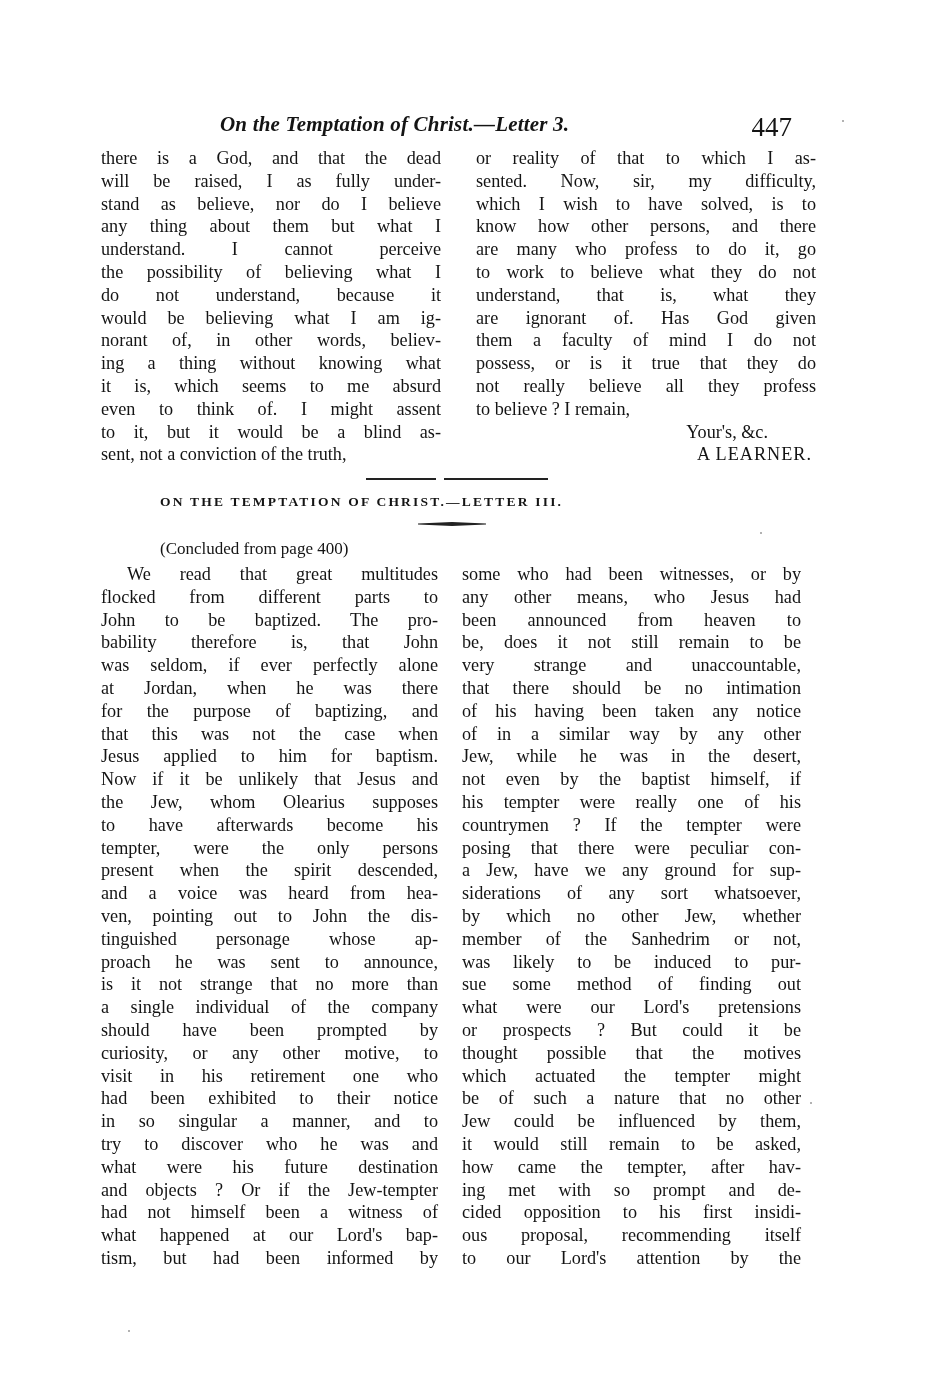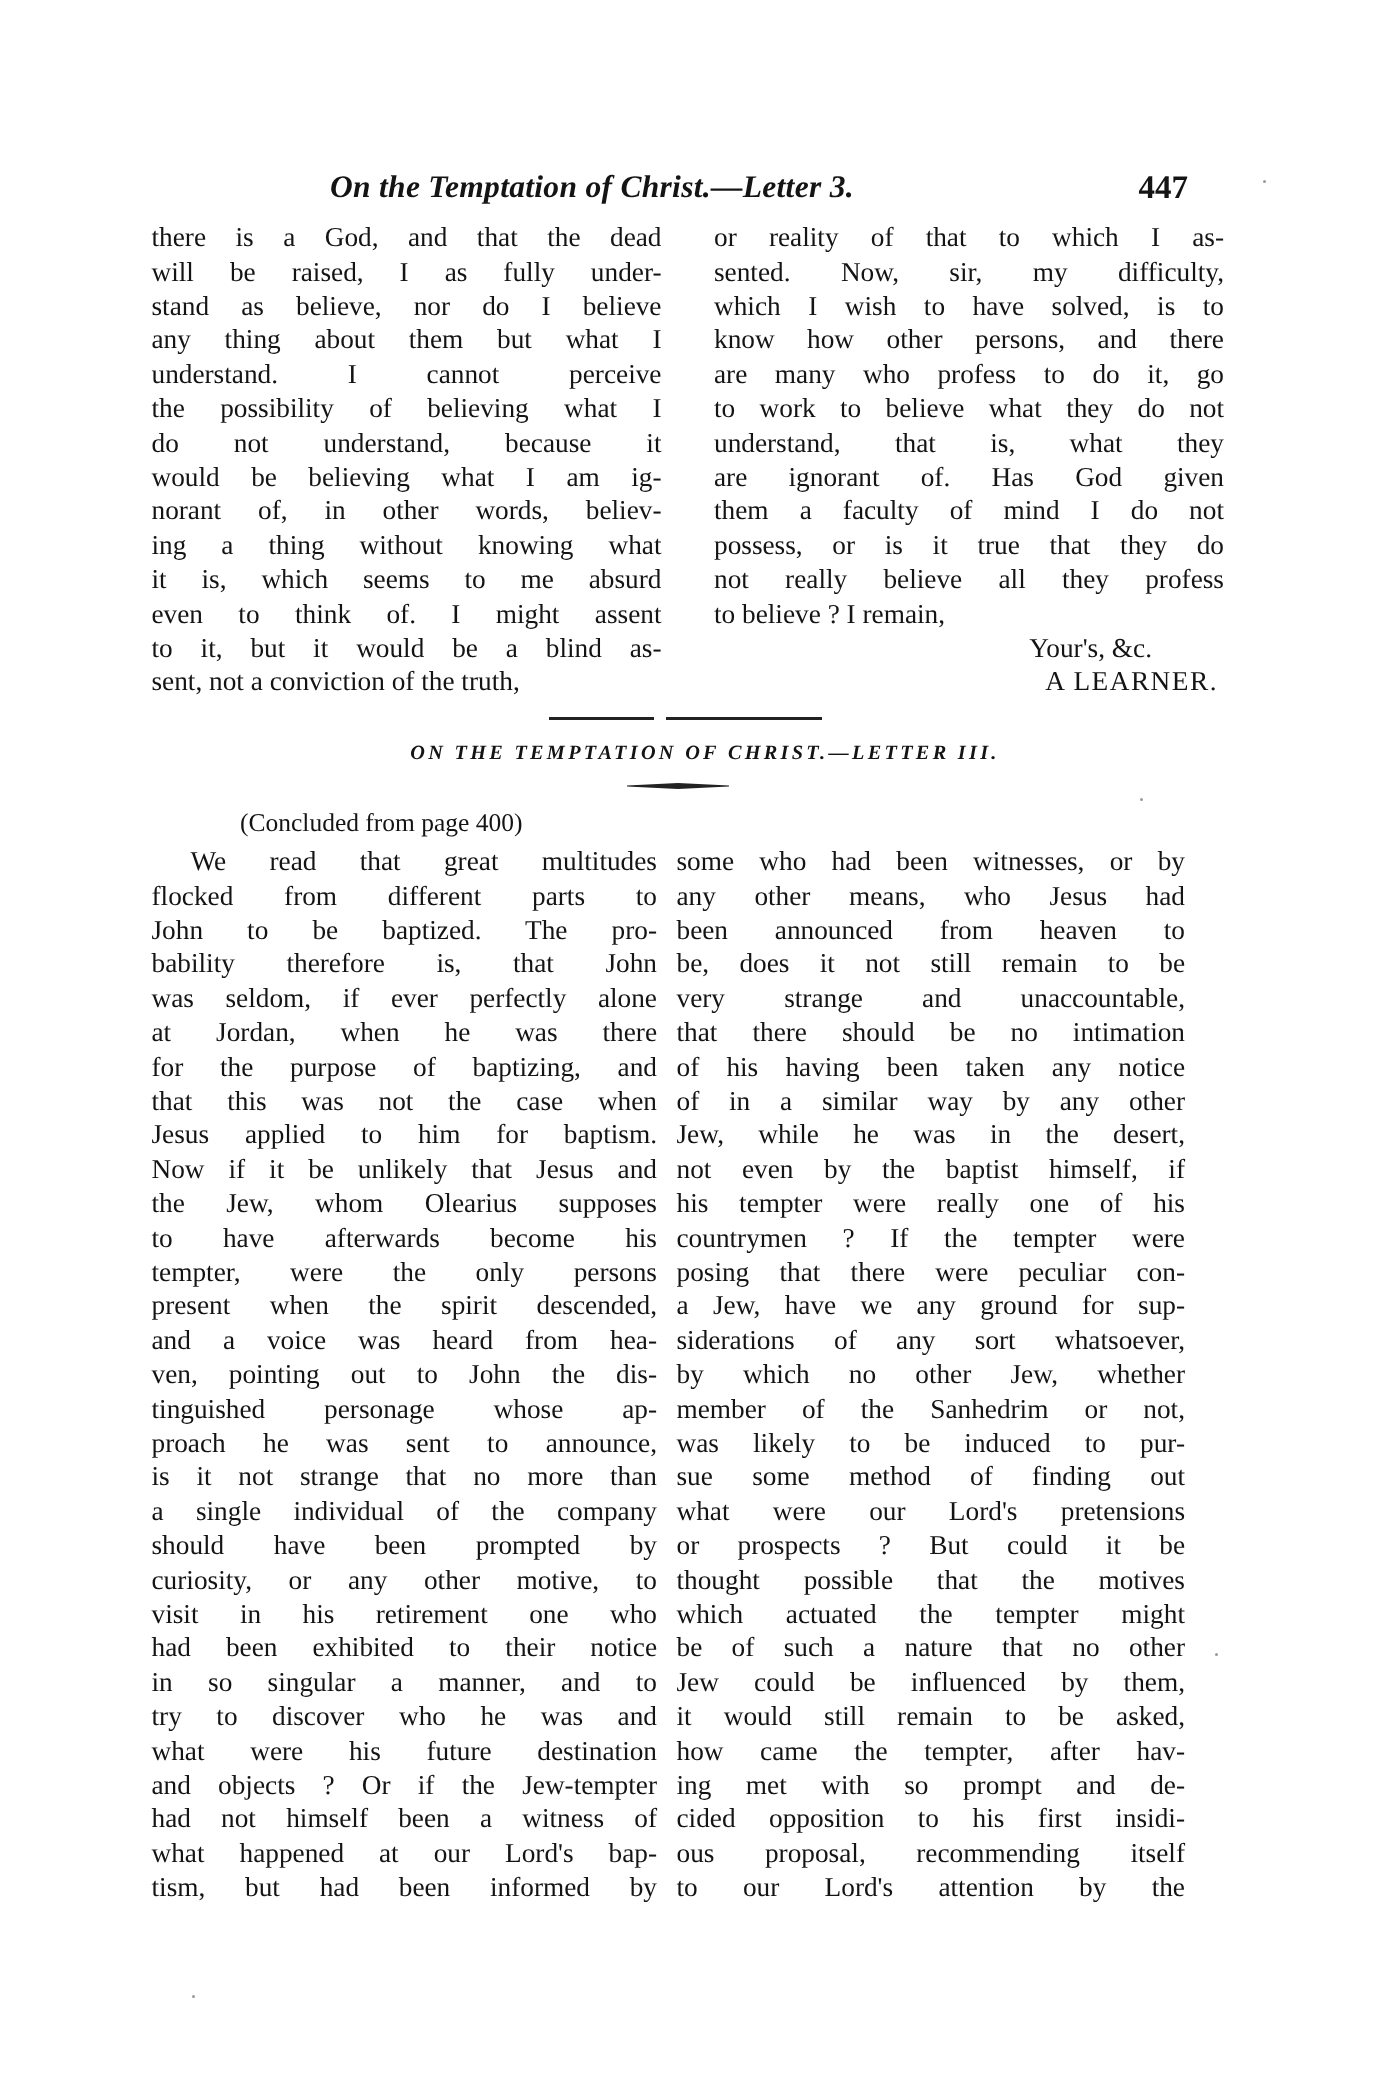--- a/index.html
+++ b/index.html
@@ -15,53 +15,53 @@
 
   .running-head {
     position: absolute; top: 112px; left: 100px; width: 695px; height: 30px;
   }
   .running-title {
     position: absolute; left: 120px; top: 0;
     font-style: italic; font-weight: bold; font-size: 21px; letter-spacing: 0.2px;
   }
   .page-number {
     position: absolute; right: 3px; top: 0;
-    font-weight: bold; font-size: 22px;
+    font-weight: normal; font-size: 27px;
   }
 
   .col { position: absolute; font-size: 18.2px; line-height: 22.8px; }
   .col .ln { display: block; white-space: nowrap; text-align: justify; text-align-last: justify; height: 22.8px; }
   .col .ln.last { text-align-last: left; }
   .col .ln.indent { padding-left: 26px; }
   .col .ln.sig1 { text-align: right; text-align-last: right; padding-right: 48px; font-family: Liberation Serif, serif; }
   .col .ln.sig2 { text-align: left; text-align-last: right; padding-right: 4px; letter-spacing: 1px; }
 
   #col-top-left  { left: 101px; top: 147px; width: 340px; }
   #col-top-right { left: 453px; top: 147px; width: 340px; margin-left: 23px; }
 
   .rule-double { position: absolute; top: 478px; left: 366px; height: 3px; }
   .rule-double .a { position: absolute; left: 0; top: 0; width: 70px; height: 2px; background: #222; }
   .rule-double .b { position: absolute; left: 78px; top: 0; width: 104px; height: 2px; background: #222; }
 
   .article-title {
-    position: absolute; top: 494px; left: 160px; width: 620px; text-align: center;
-    font-size: 13.5px; font-weight: bold; letter-spacing: 2.2px; font-style: italic;
+    position: absolute; top: 494px; left: 160px; width: 620px; 
+    font-size: 13.5px; font-weight: bold; letter-spacing: 2.2px;
   }
   .rule-swell {
     position: absolute; top: 522px; left: 418px; width: 68px; height: 4px;
     background: #222;
     clip-path: polygon(0 40%, 50% 0, 100% 40%, 100% 60%, 50% 100%, 0 60%);
   }
   .concluded {
     position: absolute; top: 539px; left: 160px; width: 620px; text-align: left;
     font-size: 17px;
   }
 
   #col-bot-left  { left: 101px; top: 563px; width: 337px; }
-  #col-bot-right { left: 451px; top: 563px; width: 339px; }
+  #col-bot-right { left: 462px; top: 563px; width: 339px; }
 
   .speck { position: absolute; width: 2px; height: 2px; background: #999; border-radius: 1px; }
 </style>
 </head>
 <body>
 
 <div class="page">
 
   <div class="running-head">
     <span class="running-title">On the Temptation of Christ.—Letter 3.</span>

